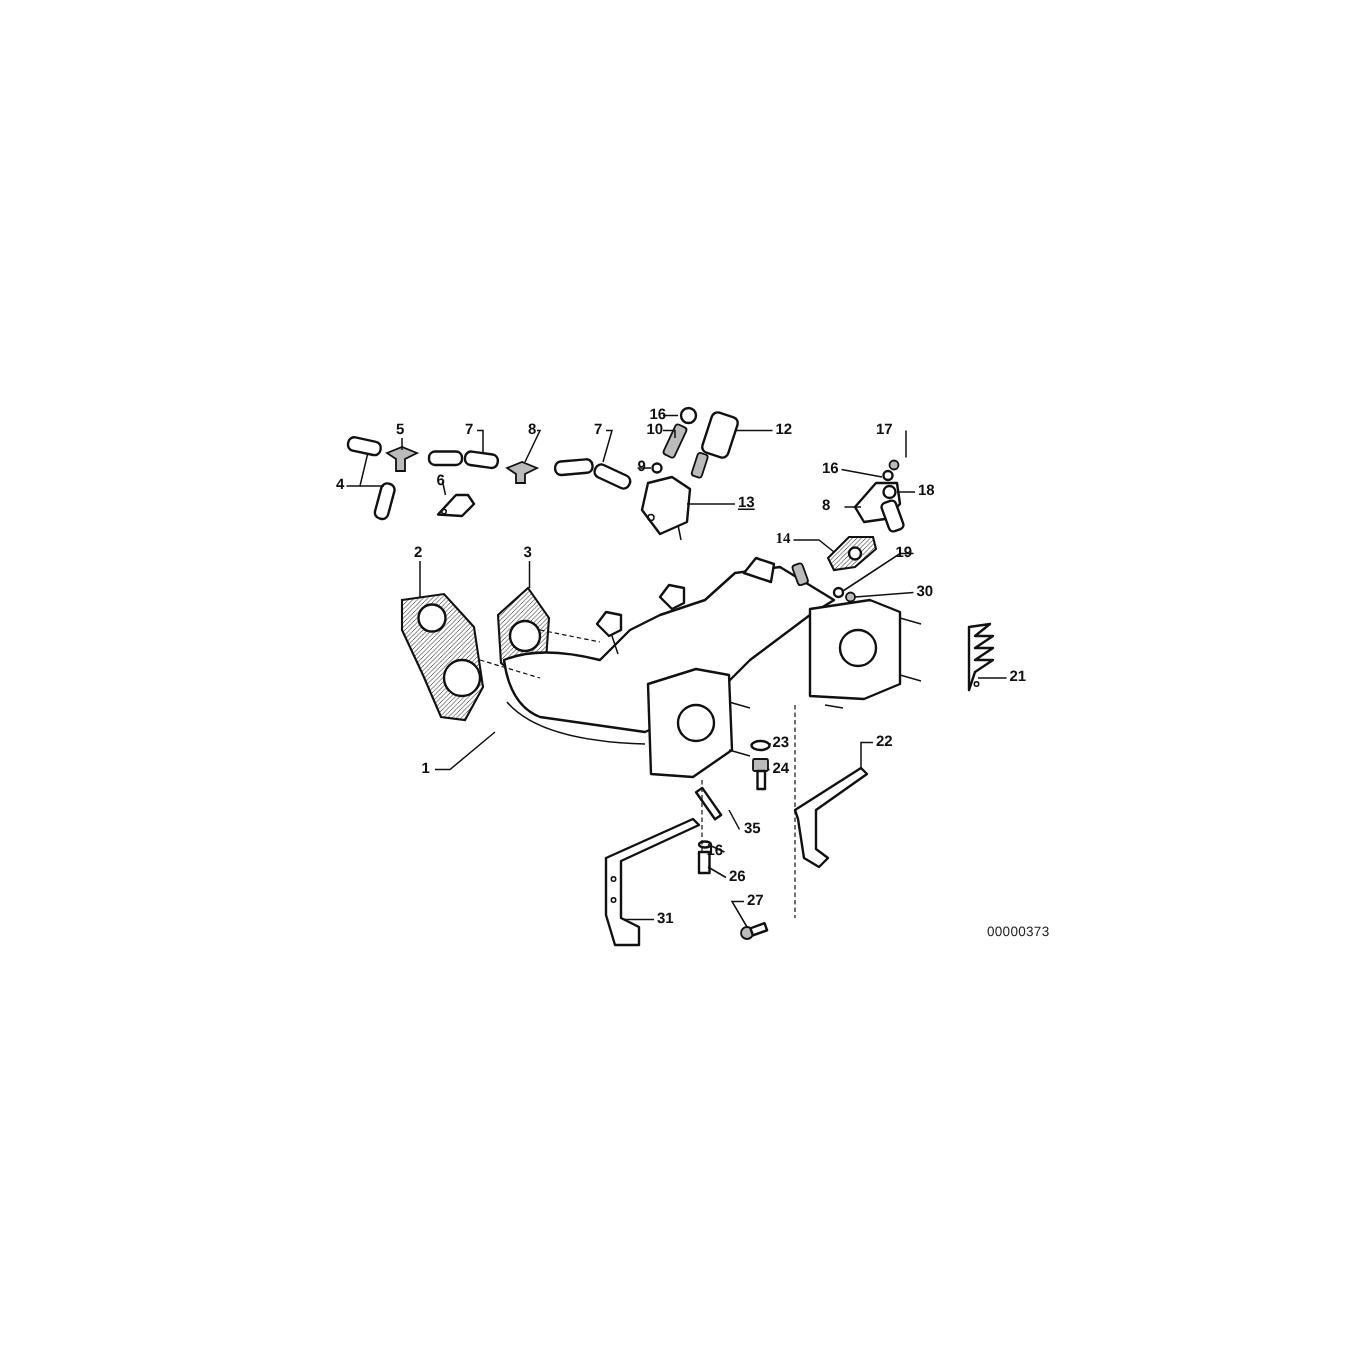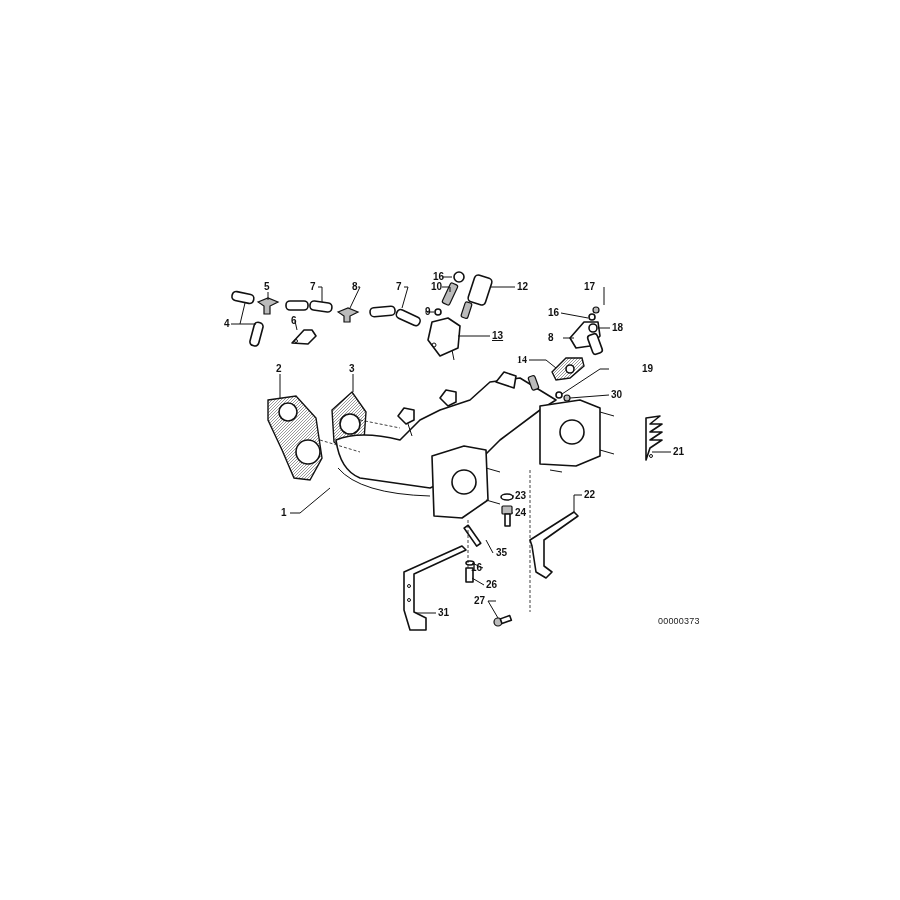--- a/index.html
+++ b/index.html
@@ -212,24 +212,24 @@
 <div class="lbl" style="left:431px;top:282px;">10</div>
 <div class="lbl" style="left:433px;top:272px;">16</div>
 <div class="lbl" style="left:517px;top:282px;">12</div>
 <div class="lbl" style="left:492px;top:331px;text-decoration:underline;">13</div>
 <div class="lbl" style="left:517px;top:355px;font-family:Liberation Serif, serif;">14</div>
 <div class="lbl" style="left:548px;top:333px;">8</div>
 <div class="lbl" style="left:548px;top:308px;">16</div>
 <div class="lbl" style="left:471px;top:563px;">16</div>
 <div class="lbl" style="left:584px;top:282px;">17</div>
 <div class="lbl" style="left:612px;top:323px;">18</div>
-<div class="lbl" style="left:642px;top:364px;">19</div>
+<div class="lbl" style="left:597px;top:364px;">19</div>
 <div class="lbl" style="left:611px;top:390px;">30</div>
 <div class="lbl" style="left:673px;top:447px;">21</div>
 <div class="lbl" style="left:584px;top:490px;">22</div>
 <div class="lbl" style="left:515px;top:491px;">23</div>
 <div class="lbl" style="left:515px;top:508px;">24</div>
 <div class="lbl" style="left:496px;top:548px;">35</div>
 <div class="lbl" style="left:486px;top:580px;">26</div>
-<div class="lbl" style="left:474px;top:596px;text-align:right;">27</div>
+<div class="lbl" style="left:498px;top:596px;text-align:right;">27</div>
 <div class="lbl" style="left:438px;top:608px;">31</div>
 
 <div class="code" style="left:658px;top:616px;">00000373</div>
 
 </body></html>

